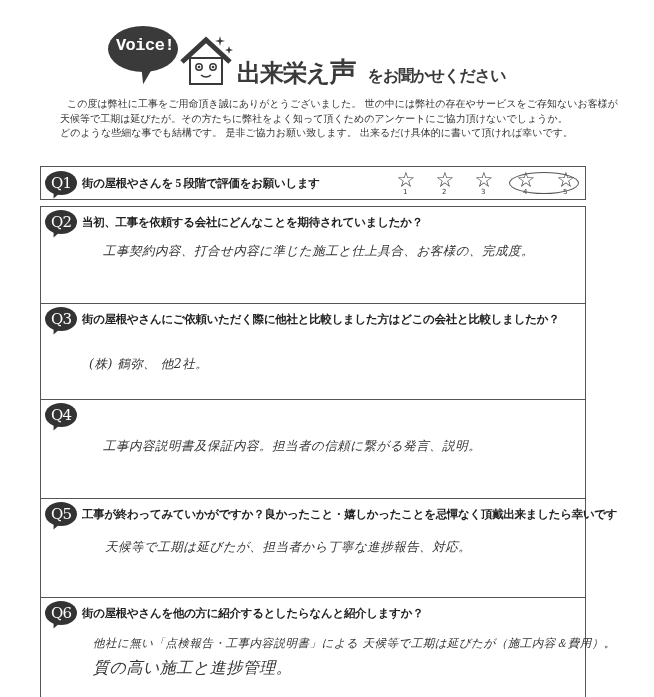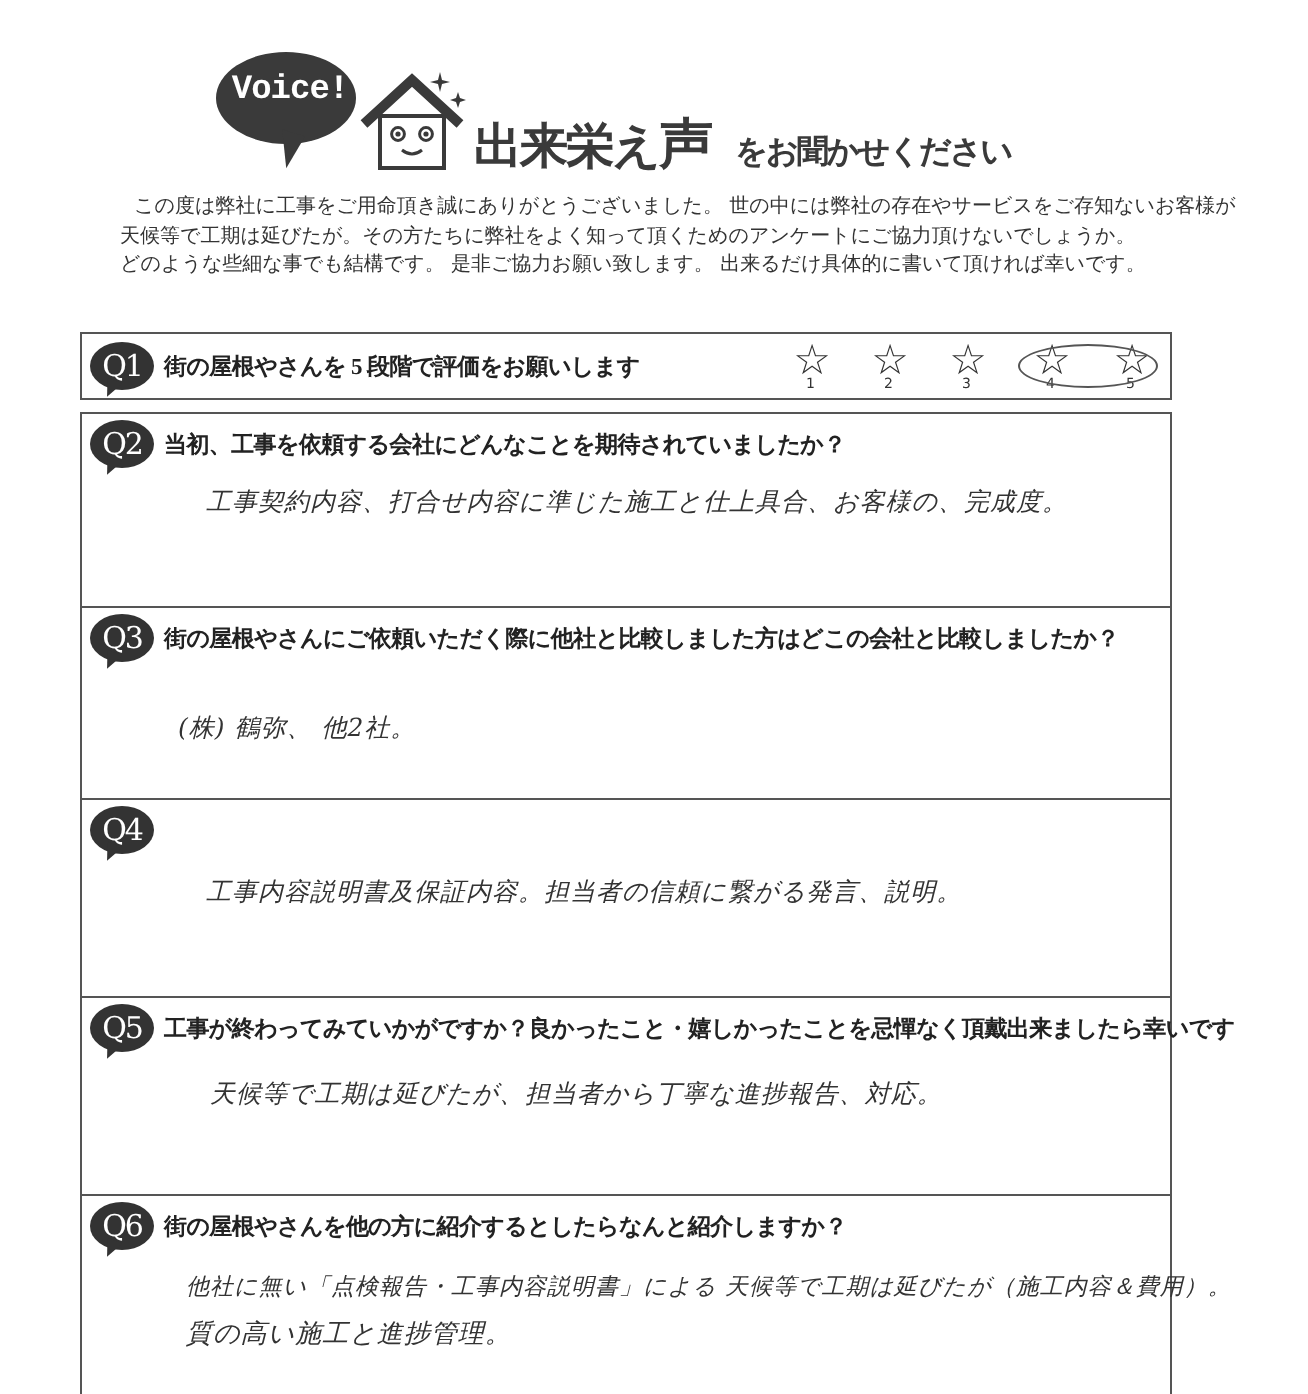--- a/index.html
+++ b/index.html
@@ -116,14 +116,14 @@
   </div>
   <div class="answer" style="left:64px;top:40px;">天候等で工期は延びたが、担当者から丁寧な進捗報告、対応。</div>
 </div>
 
 <div class="qbox" style="top:597px;height:104px;">
   <div class="qhead">
     <div class="qbadge">Q6</div>
     <div class="qtext">街の屋根やさんを他の方に紹介するとしたらなんと紹介しますか？</div>
   </div>
   <div class="answer" style="left:52px;top:38px;font-size:11.5px;">他社に無い「点検報告・工事内容説明書」による 天候等で工期は延びたが（施工内容＆費用）。</div>
-  <div class="answer" style="left:52px;top:60px;font-size:13px;">質の高い施工と進捗管理。</div>
+  <div class="answer" style="left:52px;top:60px;font-size:16px;">質の高い施工と進捗管理。</div>
 </div>
 
 </body></html>

